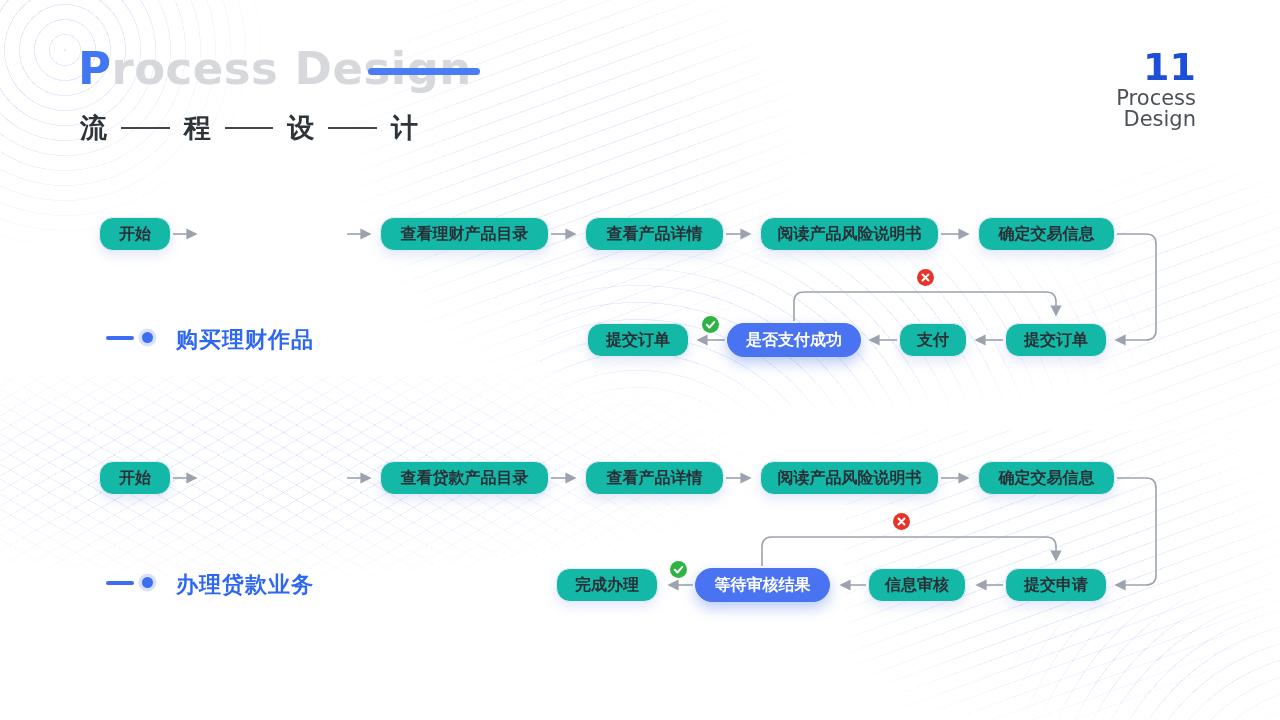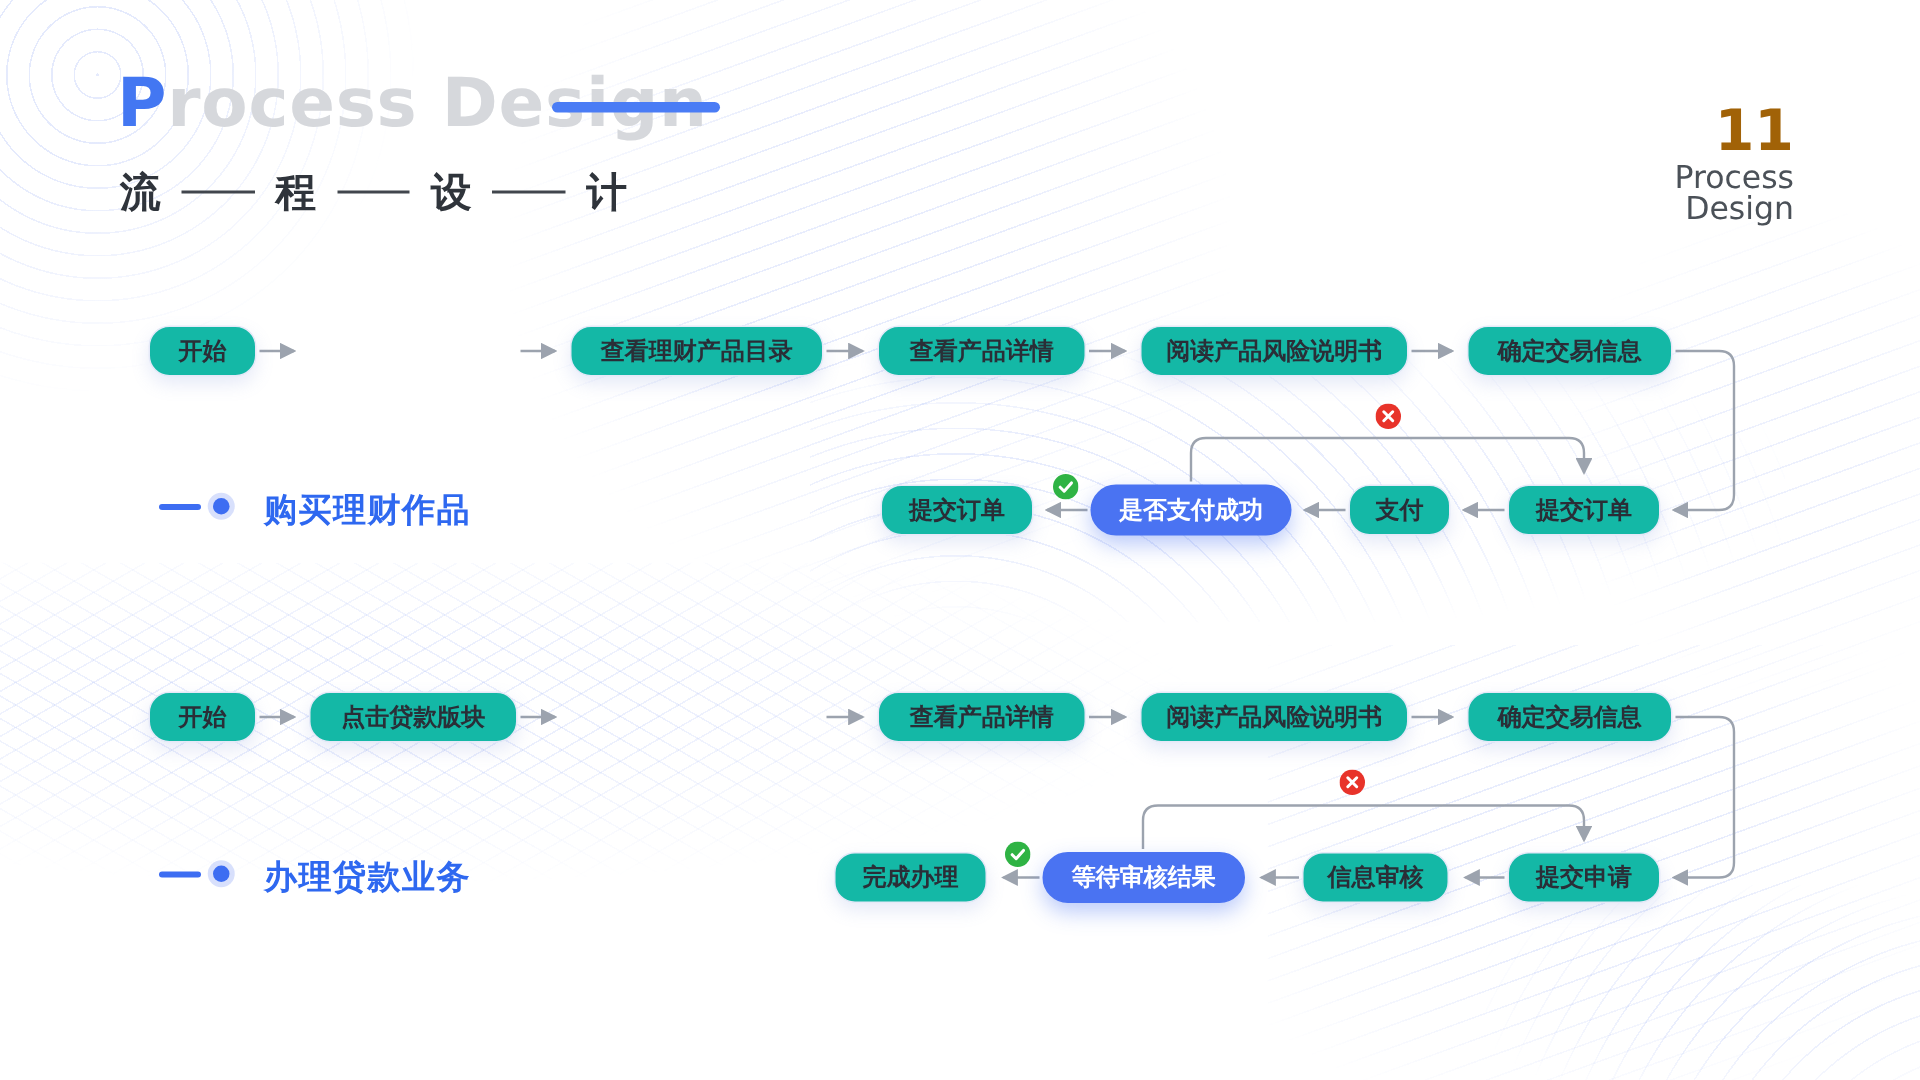--- a/index.html
+++ b/index.html
@@ -45,21 +45,21 @@
   .title-en{position:absolute;left:78px;top:42px;margin:0;font-size:45px;font-weight:800;
     letter-spacing:0.5px;color:#d6d8dc;z-index:1;}
   .title-en .hl{color:#4377f2;}
   .title-underline{position:absolute;left:368px;top:68px;width:112px;height:7px;border-radius:4px;
     background:#4a7cf5;z-index:2;}
   .title-cn{position:absolute;left:80px;top:110px;width:338px;height:36px;display:flex;
     align-items:center;z-index:1;}
   .title-cn .ch{font-size:27px;font-weight:700;color:#2f343b;}
   .title-cn .ln{flex:1;height:2px;background:#41464d;margin:0 14px;}
   .page-block{position:absolute;right:84px;top:46px;text-align:right;z-index:1;}
-  .page-num{font-size:38px;font-weight:700;color:#a16207;line-height:42px;margin-top:20px;}
+  .page-num{font-size:38px;font-weight:700;color:#1d4ed8;line-height:42px;}
   .page-label{font-size:21px;color:#4b5158;line-height:21px;}
 
   
   .lines{position:absolute;left:0;top:0;z-index:1;}
   .node{position:absolute;height:34px;box-sizing:border-box;background:#14b8a6;
     border:1px solid #e5e9f8;border-radius:14px;z-index:3;
     display:flex;align-items:center;justify-content:center;
     font-size:16px;font-weight:700;color:#2a2e37;
     box-shadow:0 5px 12px rgba(116,136,214,0.18);}
   .node.blue{background:#4a73f2;border-color:#4a73f2;color:#fff;border-radius:17px;
@@ -174,21 +174,21 @@
       </svg>
   </span>
 
   <div class="section-label">
     <span class="sec-dash" style="left:106px;top:581px;"></span>
     <span class="sec-dot" style="left:142px;top:577px;"></span>
     <span class="sec-text" style="left:176px;top:570px;">办理贷款业务</span>
   </div>
 
   <div class="node" style="left:99px;top:461px;width:72px;">开始</div>
-  <div class="node" style="left:206px;top:461px;width:139px;">点击贷款版块</div>
+  <div class="node" style="left:380px;top:461px;width:169px;">查看贷款产品目录</div>
   <div class="node" style="left:585px;top:461px;width:139px;">查看产品详情</div>
   <div class="node" style="left:760px;top:461px;width:179px;">阅读产品风险说明书</div>
   <div class="node" style="left:978px;top:461px;width:137px;">确定交易信息</div>
 
   <div class="node" style="left:556px;top:568px;width:102px;">完成办理</div>
   <div class="node blue" style="left:695px;top:568px;width:135px;">等待审核结果</div>
   <div class="node" style="left:868px;top:568px;width:98px;">信息审核</div>
   <div class="node" style="left:1005px;top:568px;width:102px;">提交申请</div>
 
   <span class="badge" style="left:670px;top:561px;">

